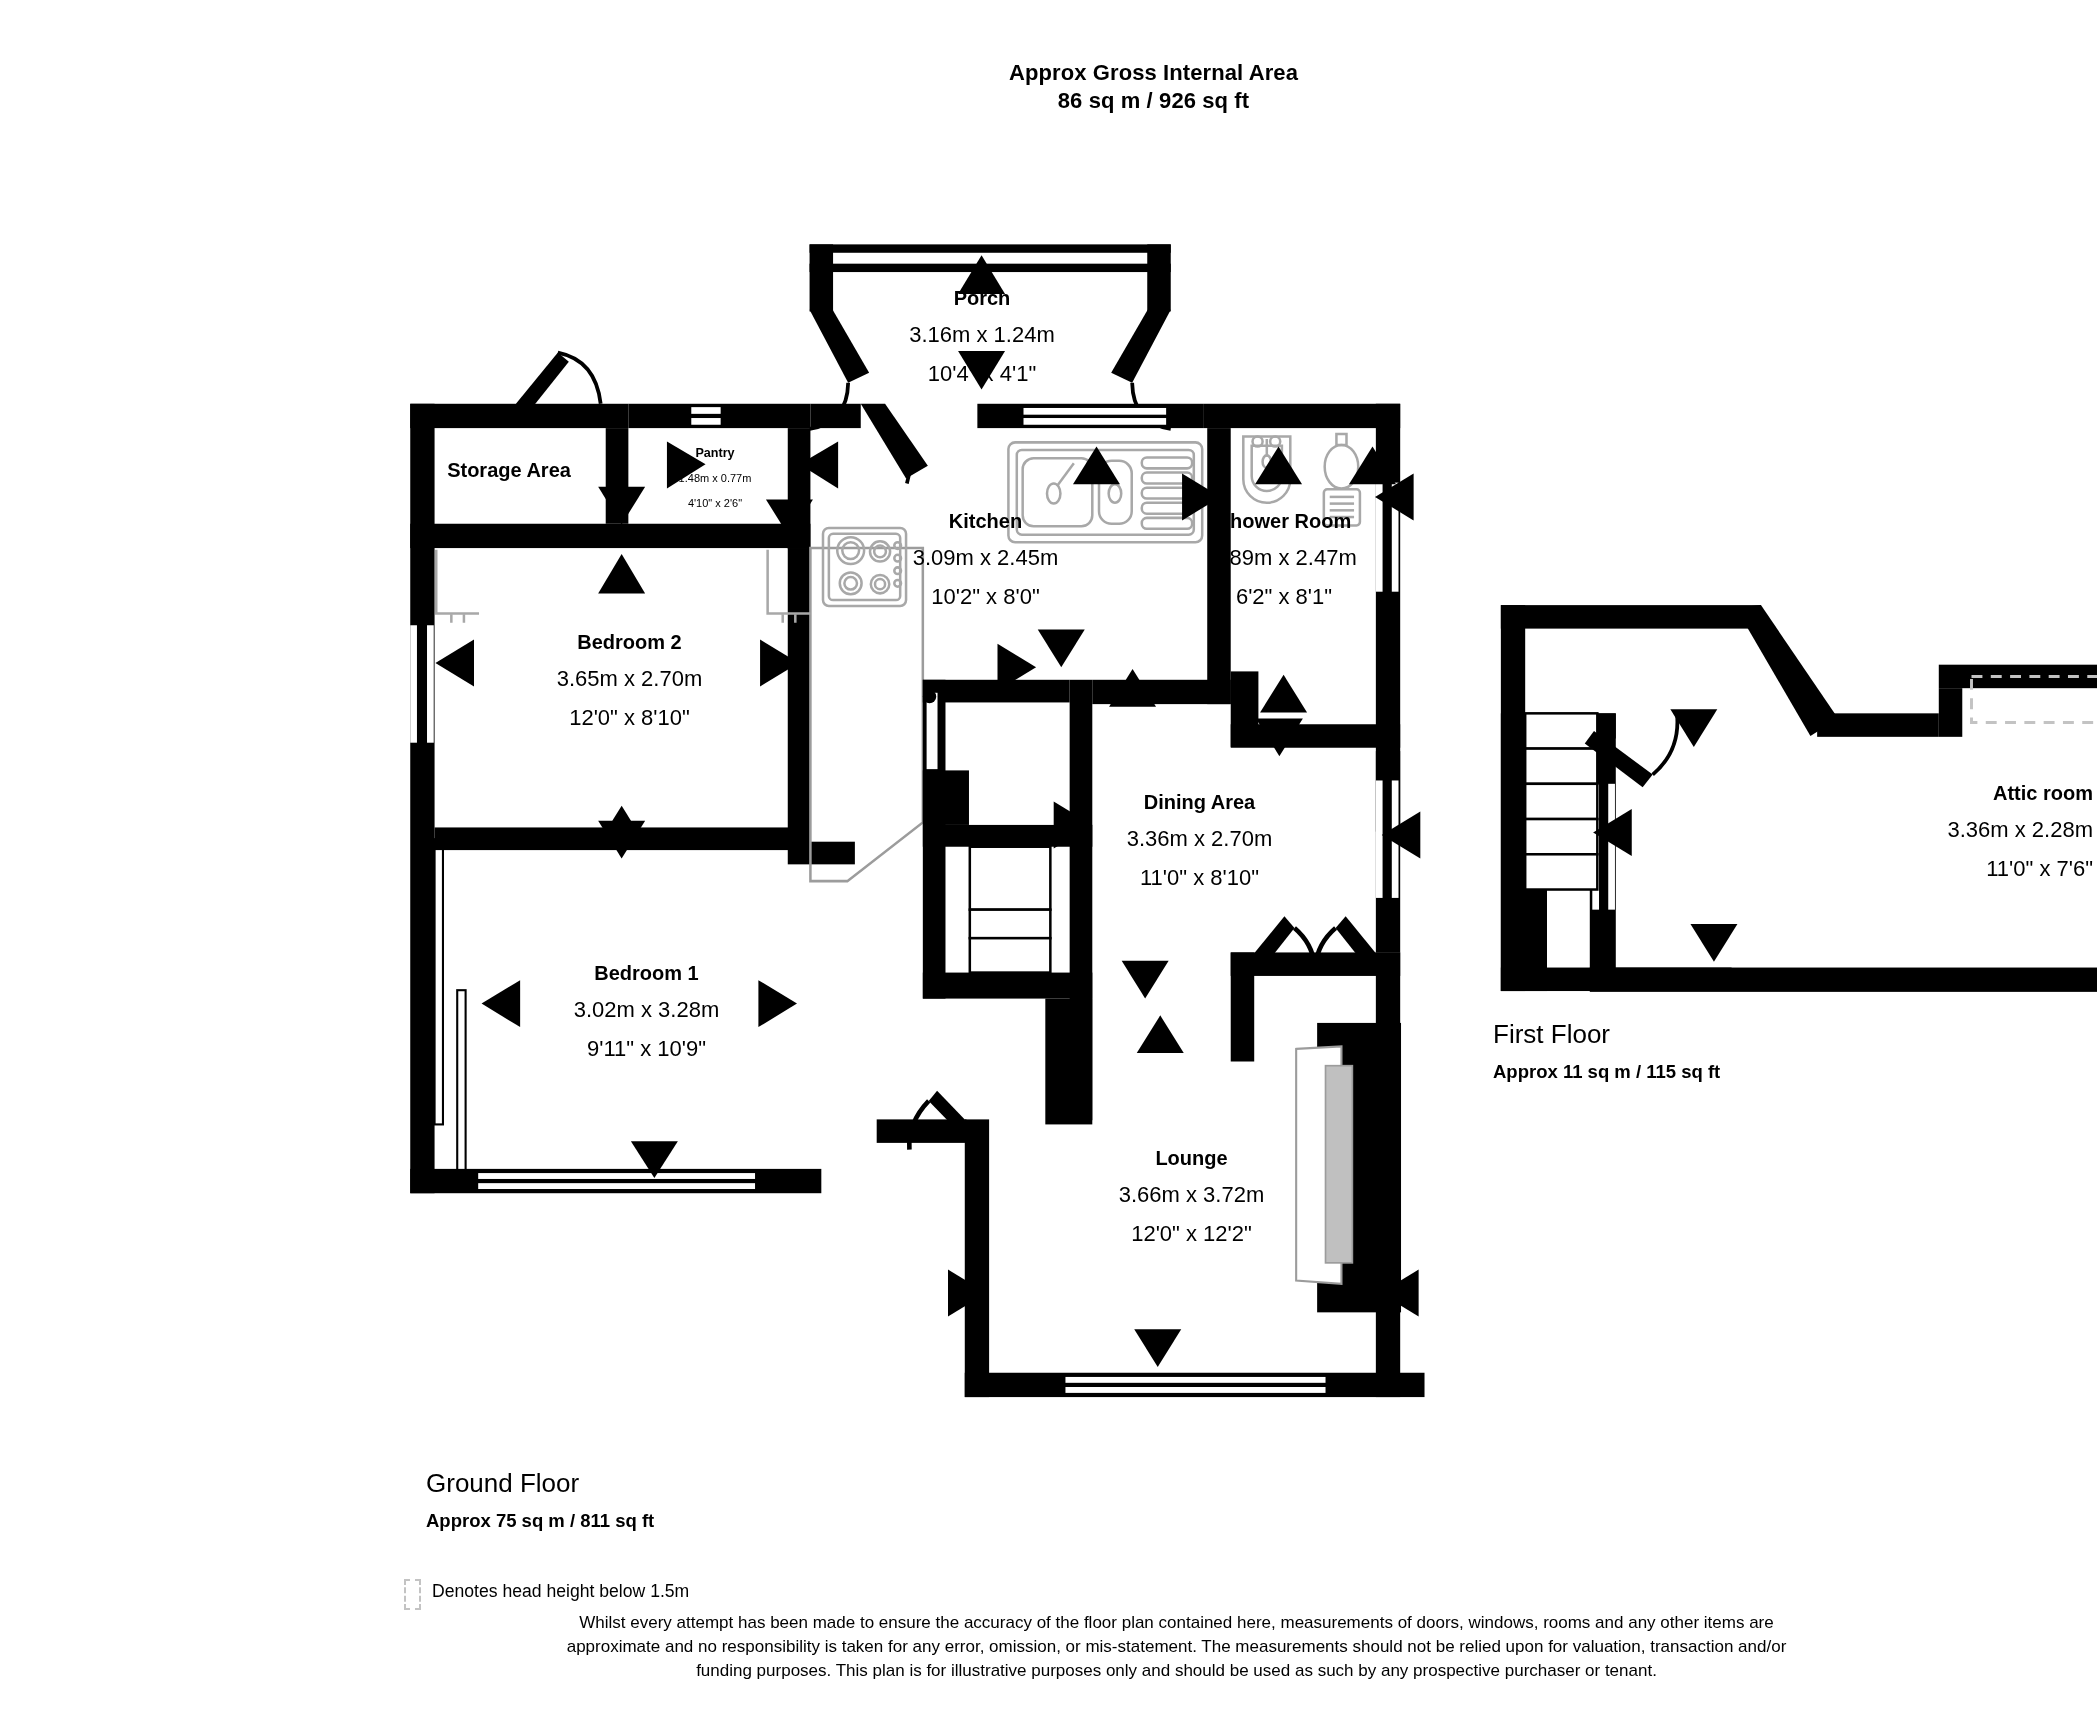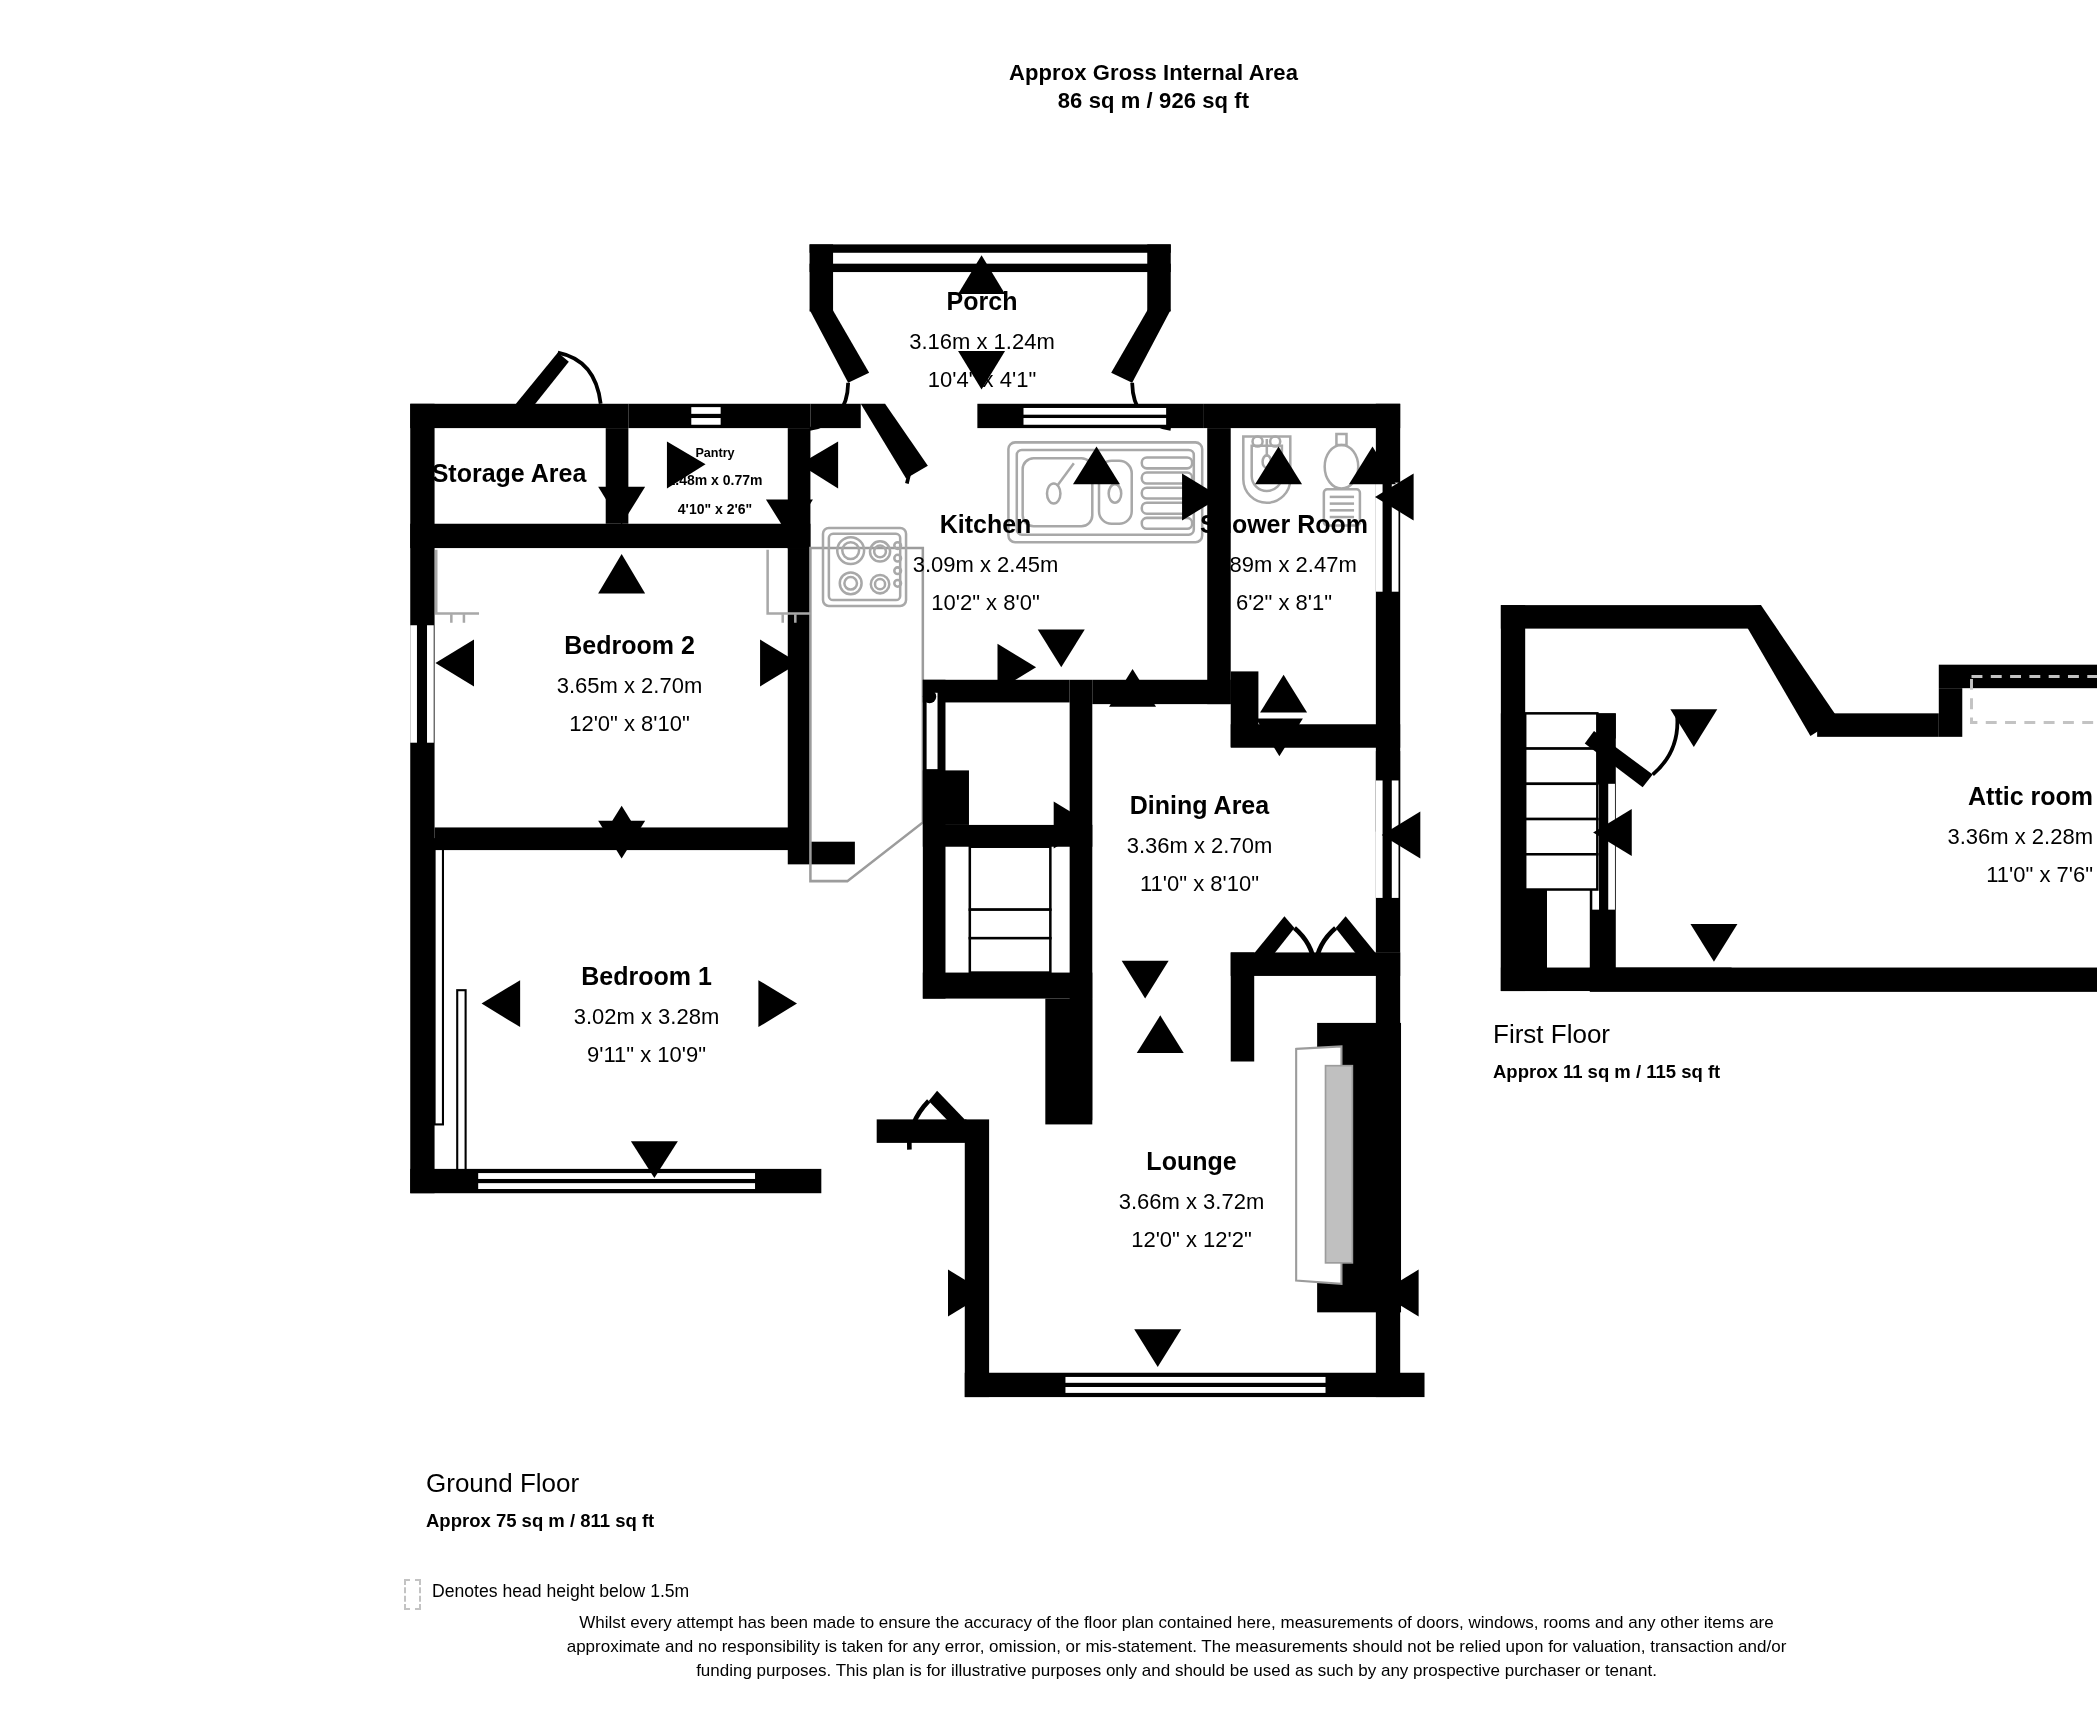--- a/index.html
+++ b/index.html
@@ -2,24 +2,24 @@
 <html style="font-size:6.7px"><head>
 <meta charset="utf-8">
 <style>
   html,body{margin:0;padding:0;background:#fff;}
   body{width:2370px;height:1735px;position:relative;overflow:hidden;
        font-family:"Liberation Sans",sans-serif;color:#000;}
   .plan{position:absolute;left:0;top:0;width:2370px;height:1735px;}
   .hdr{position:absolute;text-align:center;font-weight:bold;line-height:1.25;}
   #gia{left:797px;top:59px;width:713px;font-size:22px;letter-spacing:0.1px;}
   .roomlbl{position:absolute;text-align:center;line-height:1.30;}
-  .roomlbl .nm{font-weight:bold;font-size:25px;display:block;}
+  .roomlbl .nm{font-weight:bold;font-size:20px;display:block;}
   .roomlbl .dm{font-size:22px;display:block;font-weight:normal;margin-top:10px;}
   .roomlbl.sm .nm{font-size:12.6px;}
-  .roomlbl.sm .dm{font-size:14px;font-weight:bold;}
+  .roomlbl.sm .dm{font-size:11px;}
   .floorcap{position:absolute;}
   .floorcap .t{font-size:26px;display:block;margin-bottom:11px;}
   .floorcap .s{font-size:18.5px;font-weight:bold;display:block;}
   #legend{position:absolute;left:432px;top:1581px;font-size:17.6px;white-space:nowrap;}
   #legendbox{position:absolute;left:404px;top:1579px;width:17px;height:31px;
              border:2.1px dashed #c3c3c3;box-sizing:border-box;}
   #disclaim{position:absolute;left:541px;top:1611px;width:1271px;
             font-size:17px;line-height:1.42;text-align:center;}
   svg{display:block;}
 </style>

